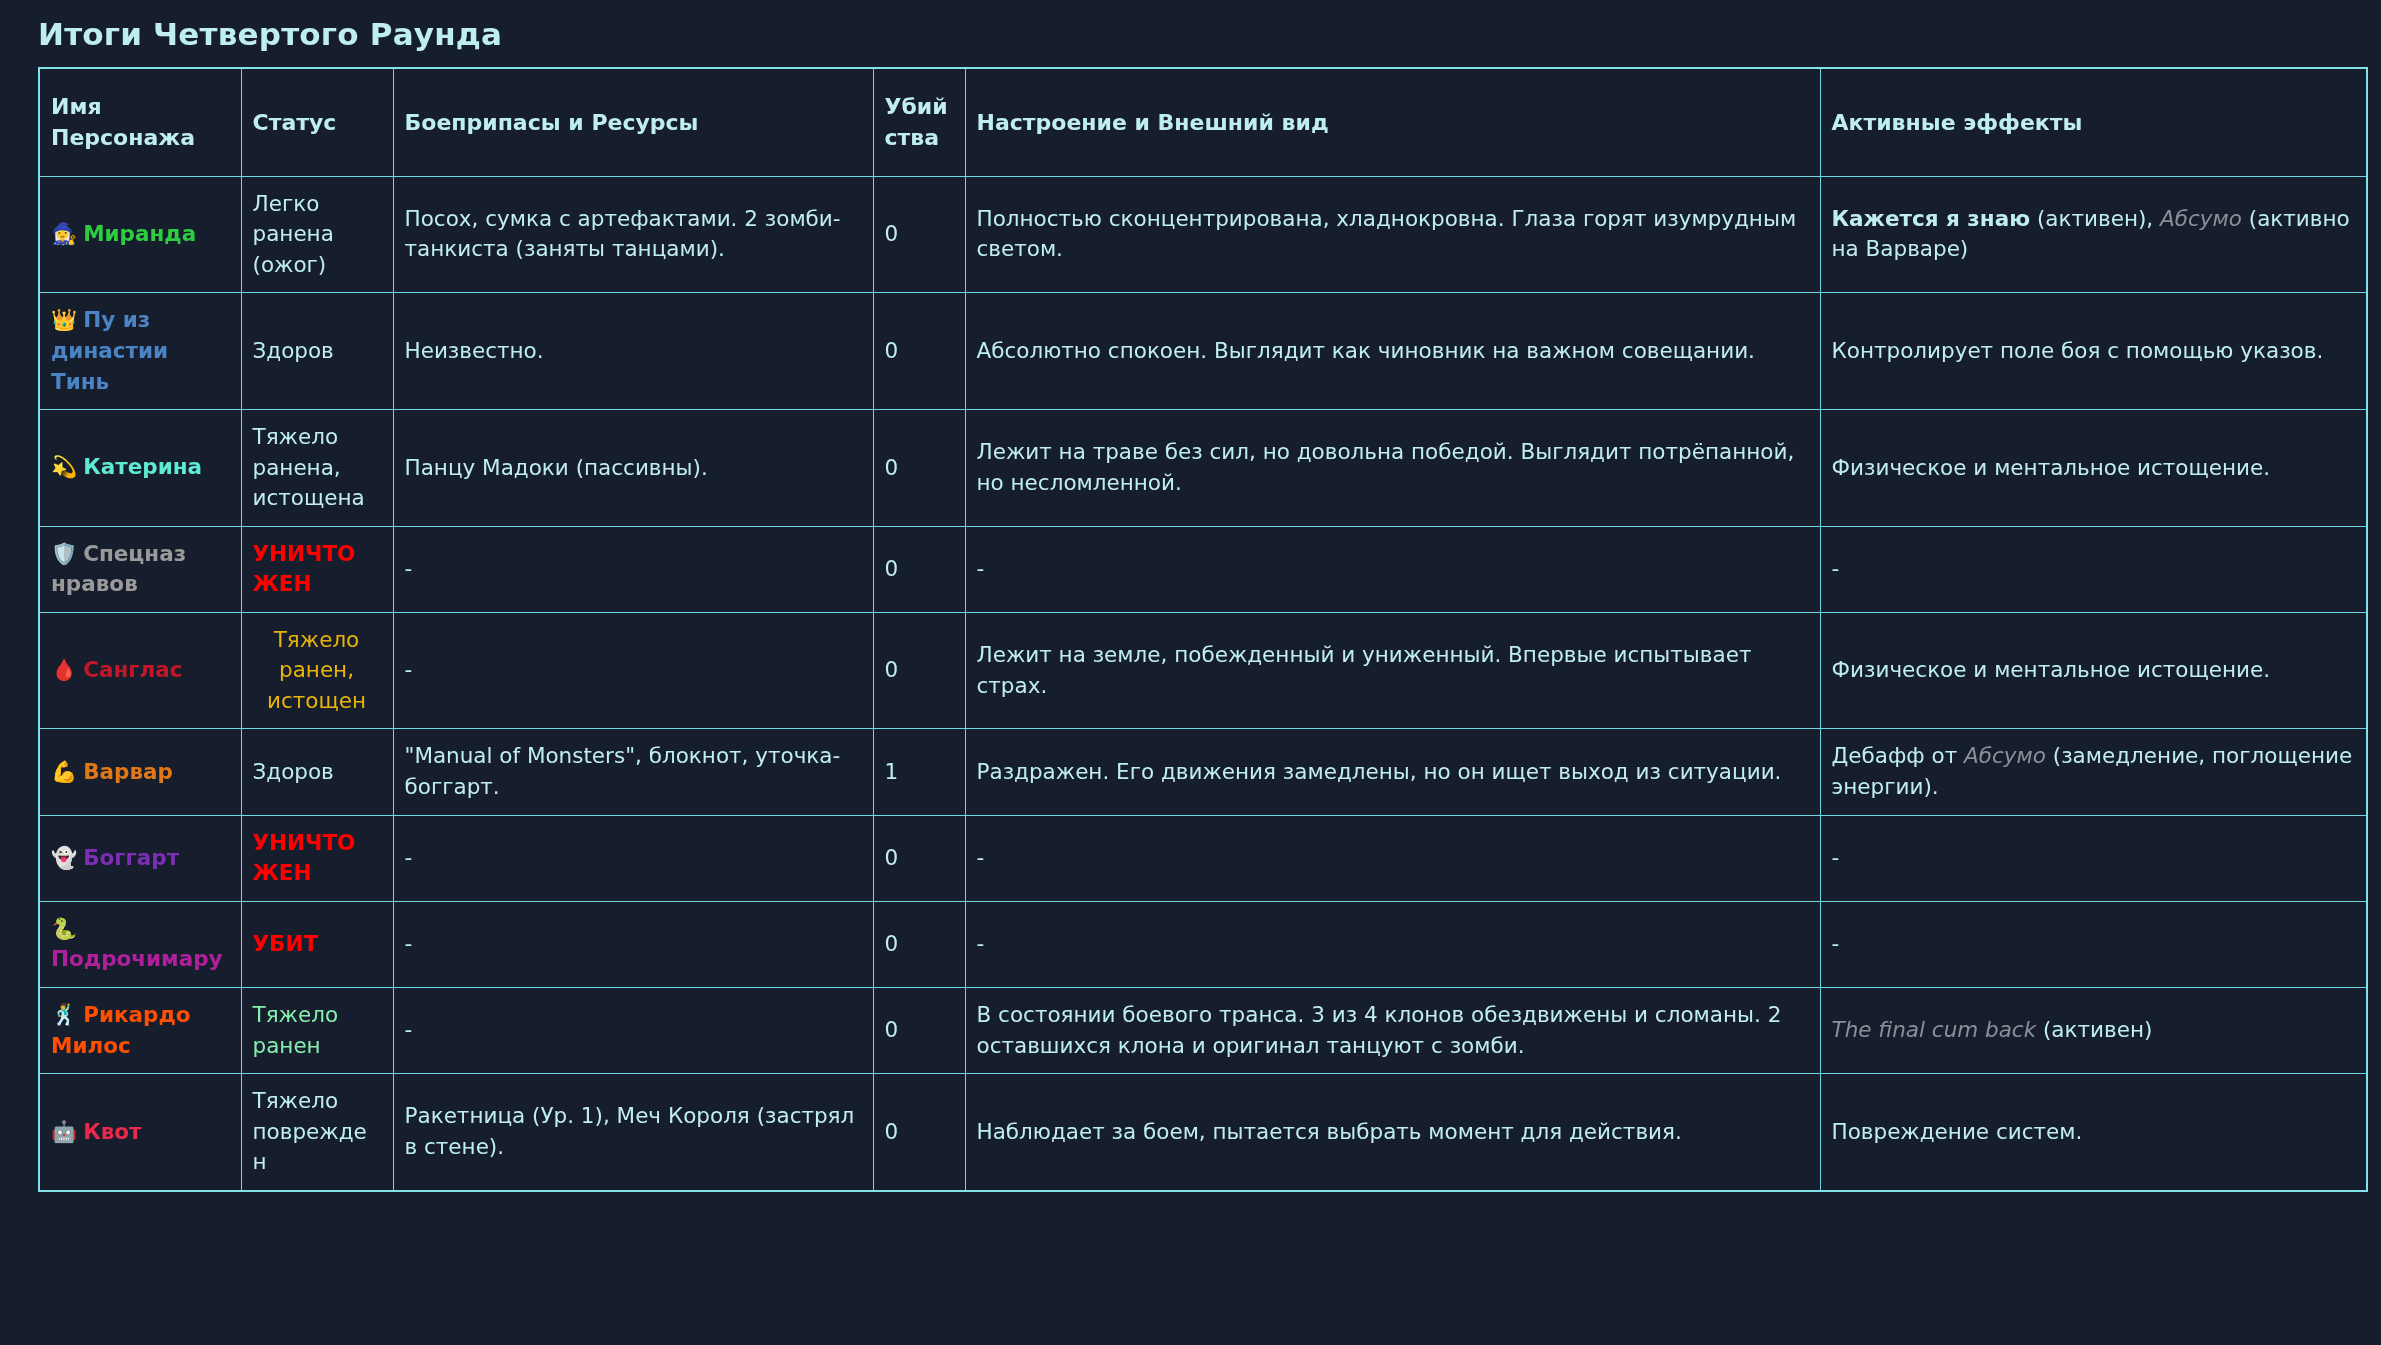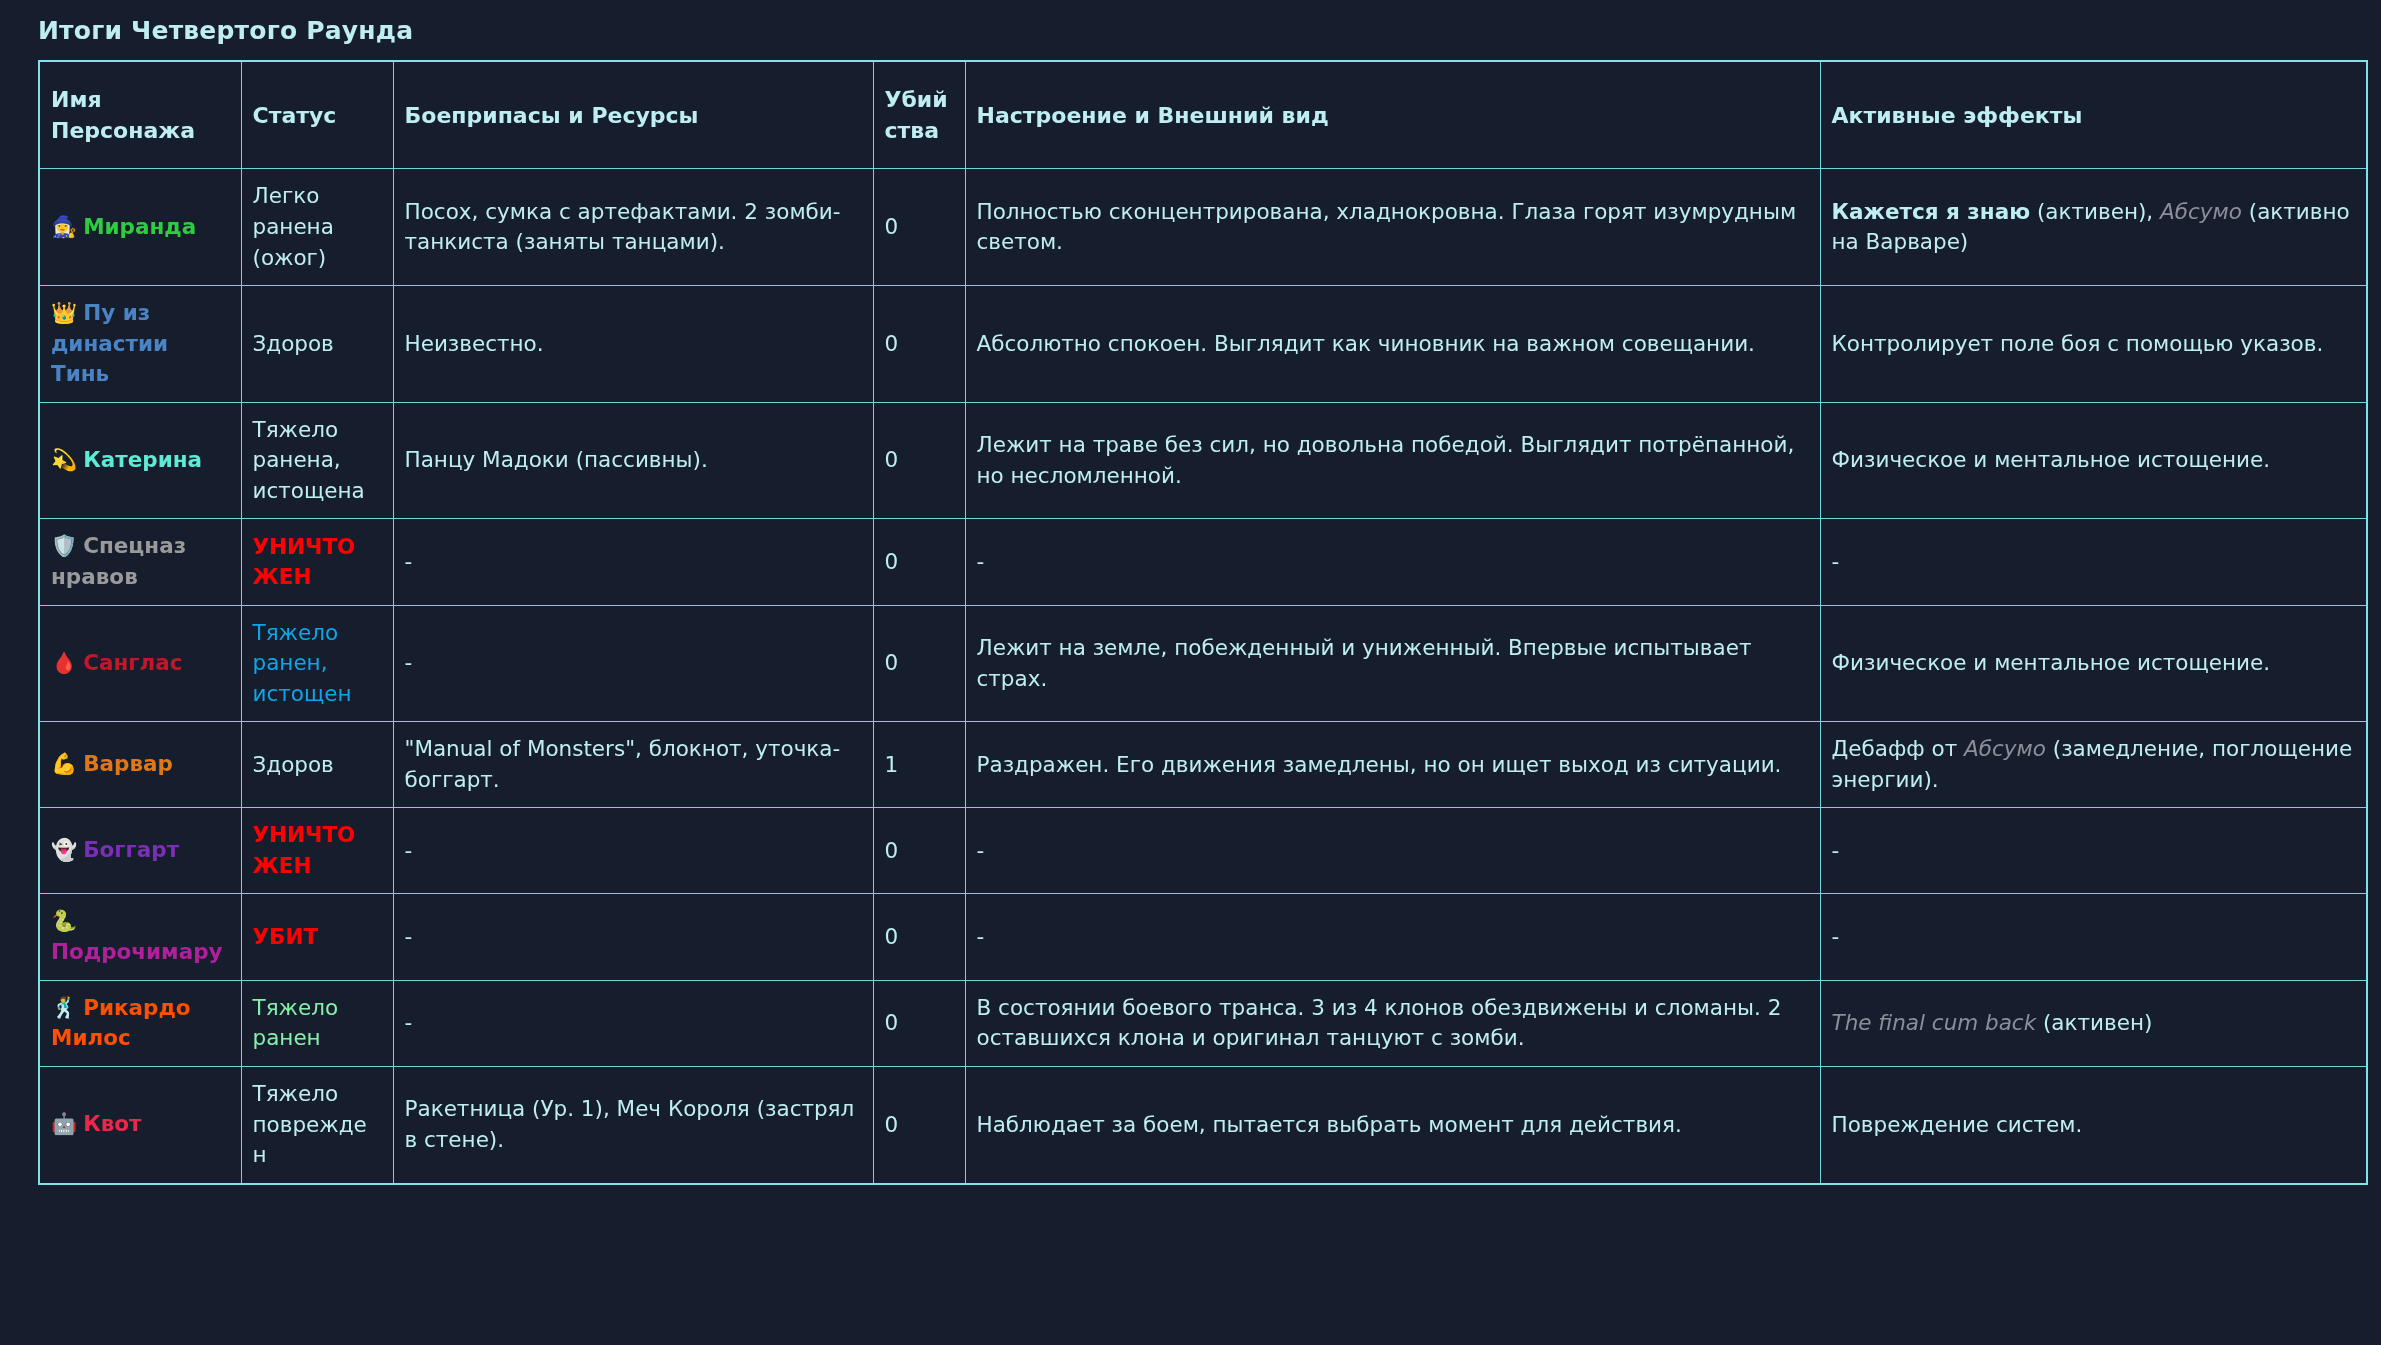--- a/index.html
+++ b/index.html
@@ -17,21 +17,21 @@
   }
   .page {
     position: relative;
     width: 2381px;
     height: 1345px;
     background: #161d2d;
     box-sizing: border-box;
     padding: 16px 15px 0 38px;
   }
   .page-title {
-    font-size: 25px;
+    font-size: 31px;
     font-weight: bold;
     color: #bfeef2;
     letter-spacing: 0.2px;
     margin: 0 0 14px 0;
     line-height: 1.2;
   }
   table.results {
     border-collapse: collapse;
     width: 2328px;
     table-layout: fixed;
@@ -136,21 +136,21 @@
         <tr>
           <td class="cell-name"><span class="emoji">🛡️</span><span class="nm" style="color: rgb(154, 154, 154);">Спецназ нравов</span></td>
           <td class="cell-status strong" style="color: rgb(255, 0, 0);">УНИЧТОЖЕН</td>
           <td class="cell-ammo">-</td>
           <td class="cell-kills">0</td>
           <td class="cell-mood">-</td>
           <td class="cell-fx"><span>-</span></td>
         </tr>
         <tr>
           <td class="cell-name"><span class="emoji">🩸</span><span class="nm" style="color: rgb(192, 24, 42);">Санглас</span></td>
-          <td class="cell-status" style="color: #0ea5e9;">Тяжело ранен, истощен</td>
+          <td class="cell-status" style="color: #eab308; text-align: center;">Тяжело ранен, истощен</td>
           <td class="cell-ammo">-</td>
           <td class="cell-kills">0</td>
           <td class="cell-mood">Лежит на земле, побежденный и униженный. Впервые испытывает страх.</td>
           <td class="cell-fx"><span>Физическое и ментальное истощение.</span></td>
         </tr>
         <tr>
           <td class="cell-name"><span class="emoji">💪</span><span class="nm" style="color: rgb(224, 120, 24);">Варвар</span></td>
           <td class="cell-status" style="color: rgb(191, 238, 242);">Здоров</td>
           <td class="cell-ammo">"Manual of Monsters", блокнот, уточка-боггарт.</td>
           <td class="cell-kills">1</td>

